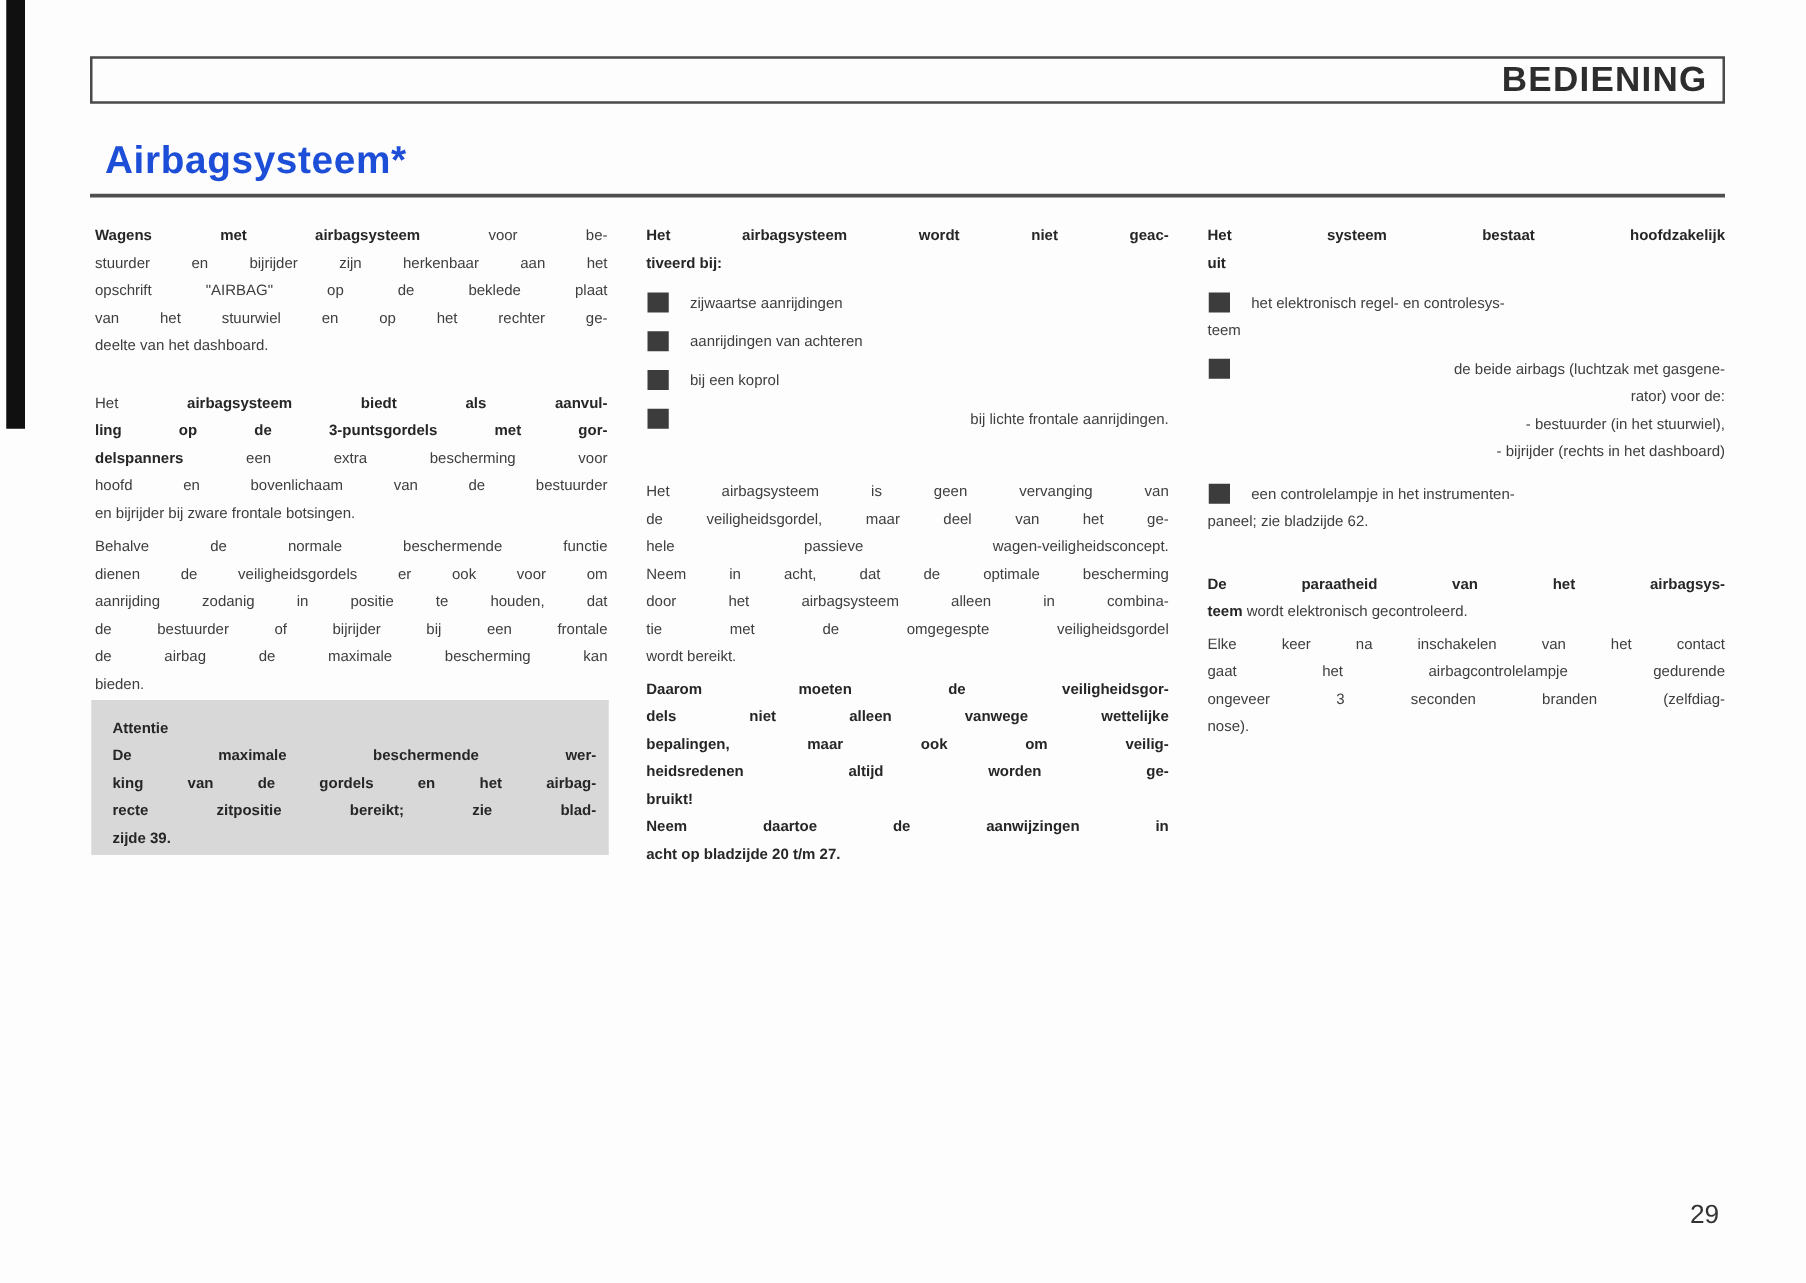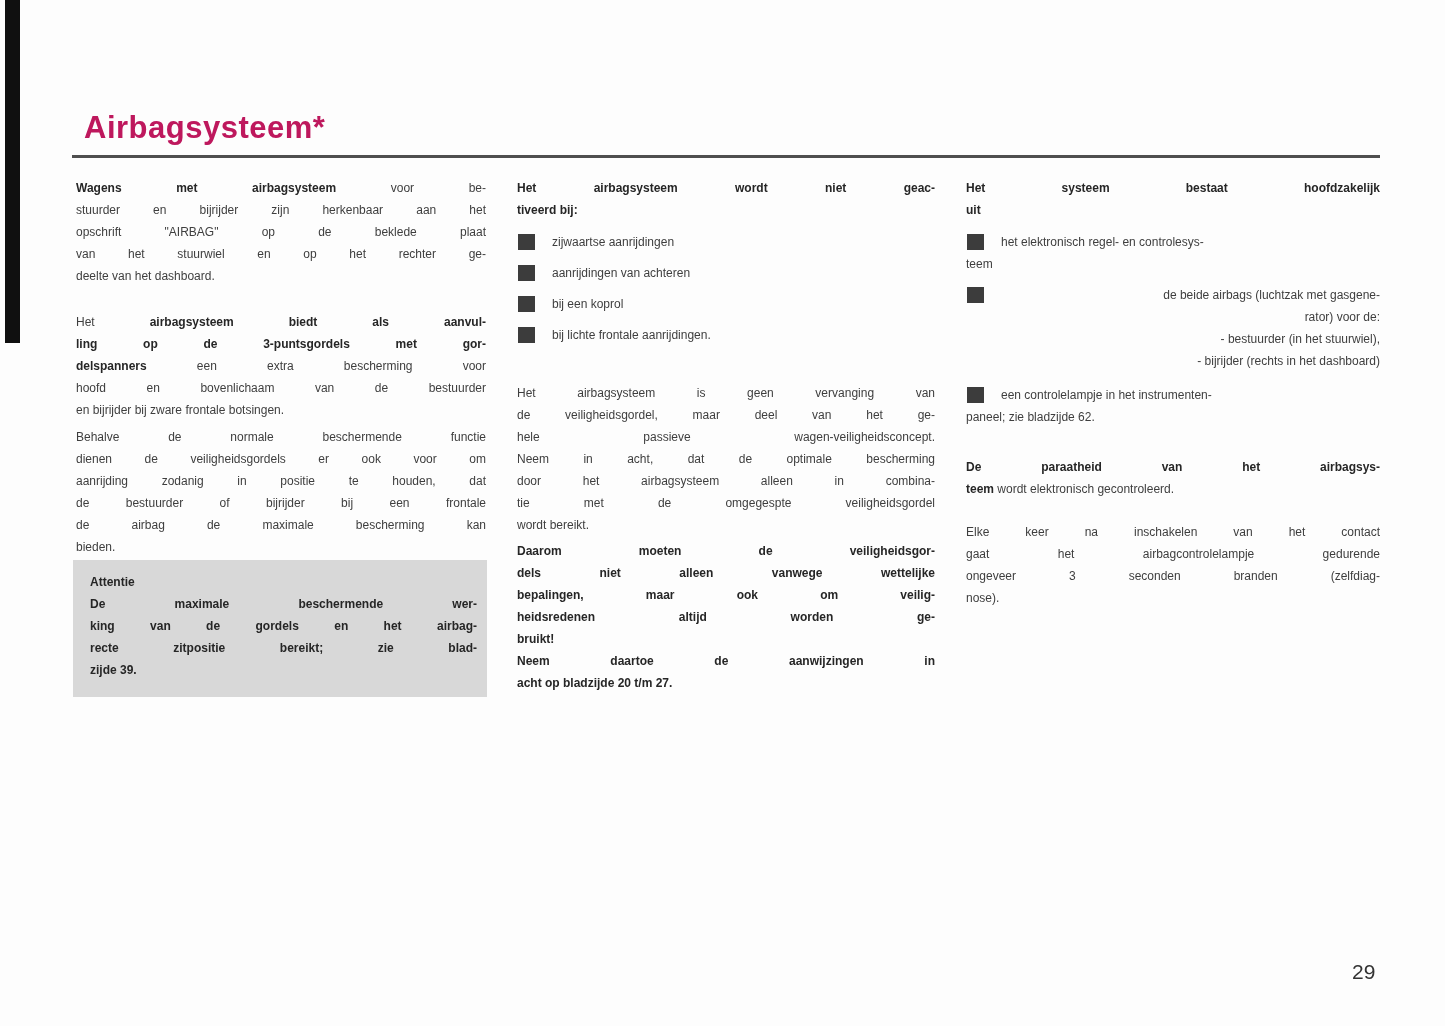--- a/index.html
+++ b/index.html
@@ -26,21 +26,21 @@
     display: flex; align-items: center; justify-content: flex-end;
     padding-right: 12px;
     background: #fdfdfd;
   }
   .header-box .hdr-text {
     font-weight: bold; font-size: 28px; color: #2d2d2d; letter-spacing: 1px;
   }
 
   .page-title {
     position: absolute; left: 84px; top: 110px;
-    font-size: 31px; font-weight: bold; color: #be185d; letter-spacing: 0.5px;
+    font-size: 31px; font-weight: bold; color: #1d4ed8; letter-spacing: 0.5px;
   }
   .title-rule {
     position: absolute; left: 72px; top: 155px;
     width: 1308px; height: 3px; background: #4f4f4f;
   }
 
   .col {
     position: absolute; top: 172px;
     font-size: 12px; line-height: 22px; color: #3e3e3e;
   }
@@ -58,36 +58,39 @@
   .sq {
     flex: 0 0 auto; width: 17px; height: 16px;
     background: #3c3c3c; margin: 3px 17px 0 1px;
   }
 
   .attention-box {
     background: #d8d8d8;
     margin-left: -3px;
     width: 414px;
     box-sizing: border-box;
-    padding: 11px 10px 16px 17px;
+    padding: 11px 10px 3px 17px;
   }
   .attention-box .tline { color: #262626; }
 
   .page-number {
     position: absolute; left: 1352px; top: 960px;
     font-size: 21px; color: #333;
   }
 </style>
 </head>
 <body>
 
 <div class="page">
 
   <div class="index-tab"></div>
 
+  <div class="header-box">
+    <span class="hdr-text">BEDIENING</span>
+  </div>
 
   <div class="page-title">Airbagsysteem*</div>
 
   <div class="title-rule"></div>
 
   <div class="col col-1">
       <div class="para" style="margin-top: 5px;">
         <div class="tline just"><span class="bold">Wagens met airbagsysteem</span><span> voor be-</span></div>
         <div class="tline just"><span>stuurder en bijrijder zijn herkenbaar aan het</span></div>
         <div class="tline just"><span>opschrift "AIRBAG" op de beklede plaat</span></div>
@@ -135,21 +138,21 @@
             <span class="sq"></span>
             <div class="tline"><span>aanrijdingen van achteren</span></div>
           </div>
         </div>
         <div class="bitem" style="margin-top: 9px;">
           <div class="bline">
             <span class="sq"></span>
             <div class="tline"><span>bij een koprol</span></div>
           </div>
         </div>
-        <div class="bitem" style="margin-top: 9px;">
+        <div class="bitem" style="margin-top: 9px; text-align: right;">
           <div class="bline">
             <span class="sq"></span>
             <div class="tline"><span>bij lichte frontale aanrijdingen.</span></div>
           </div>
         </div>
       </div>
       <div class="para" style="margin-top: 36px;">
         <div class="tline just"><span>Het airbagsysteem is geen vervanging van</span></div>
         <div class="tline just"><span>de veiligheidsgordel, maar deel van het ge-</span></div>
         <div class="tline just"><span>hele passieve wagen-veiligheidsconcept.</span></div>
@@ -196,21 +199,21 @@
             <span class="sq"></span>
             <div class="tline"><span>een controlelampje in het instrumenten-</span></div>
           </div>
           <div class="tline"><span>paneel; zie bladzijde 62.</span></div>
         </div>
       </div>
       <div class="para" style="margin-top: 28px;">
         <div class="tline just"><span class="bold">De paraatheid van het airbagsys-</span></div>
         <div class="tline"><span class="bold">teem</span><span> wordt elektronisch gecontroleerd.</span></div>
       </div>
-      <div class="para" style="margin-top: 21px;">
+      <div class="para" style="margin-top: 4px;">
         <div class="tline just"><span>Elke keer na inschakelen van het contact</span></div>
         <div class="tline just"><span>gaat het airbagcontrolelampje gedurende</span></div>
         <div class="tline just"><span>ongeveer 3 seconden branden (zelfdiag-</span></div>
         <div class="tline"><span>nose).</span></div>
       </div>
     </div>
 
   <div class="page-number">29</div>
 
 </div>

